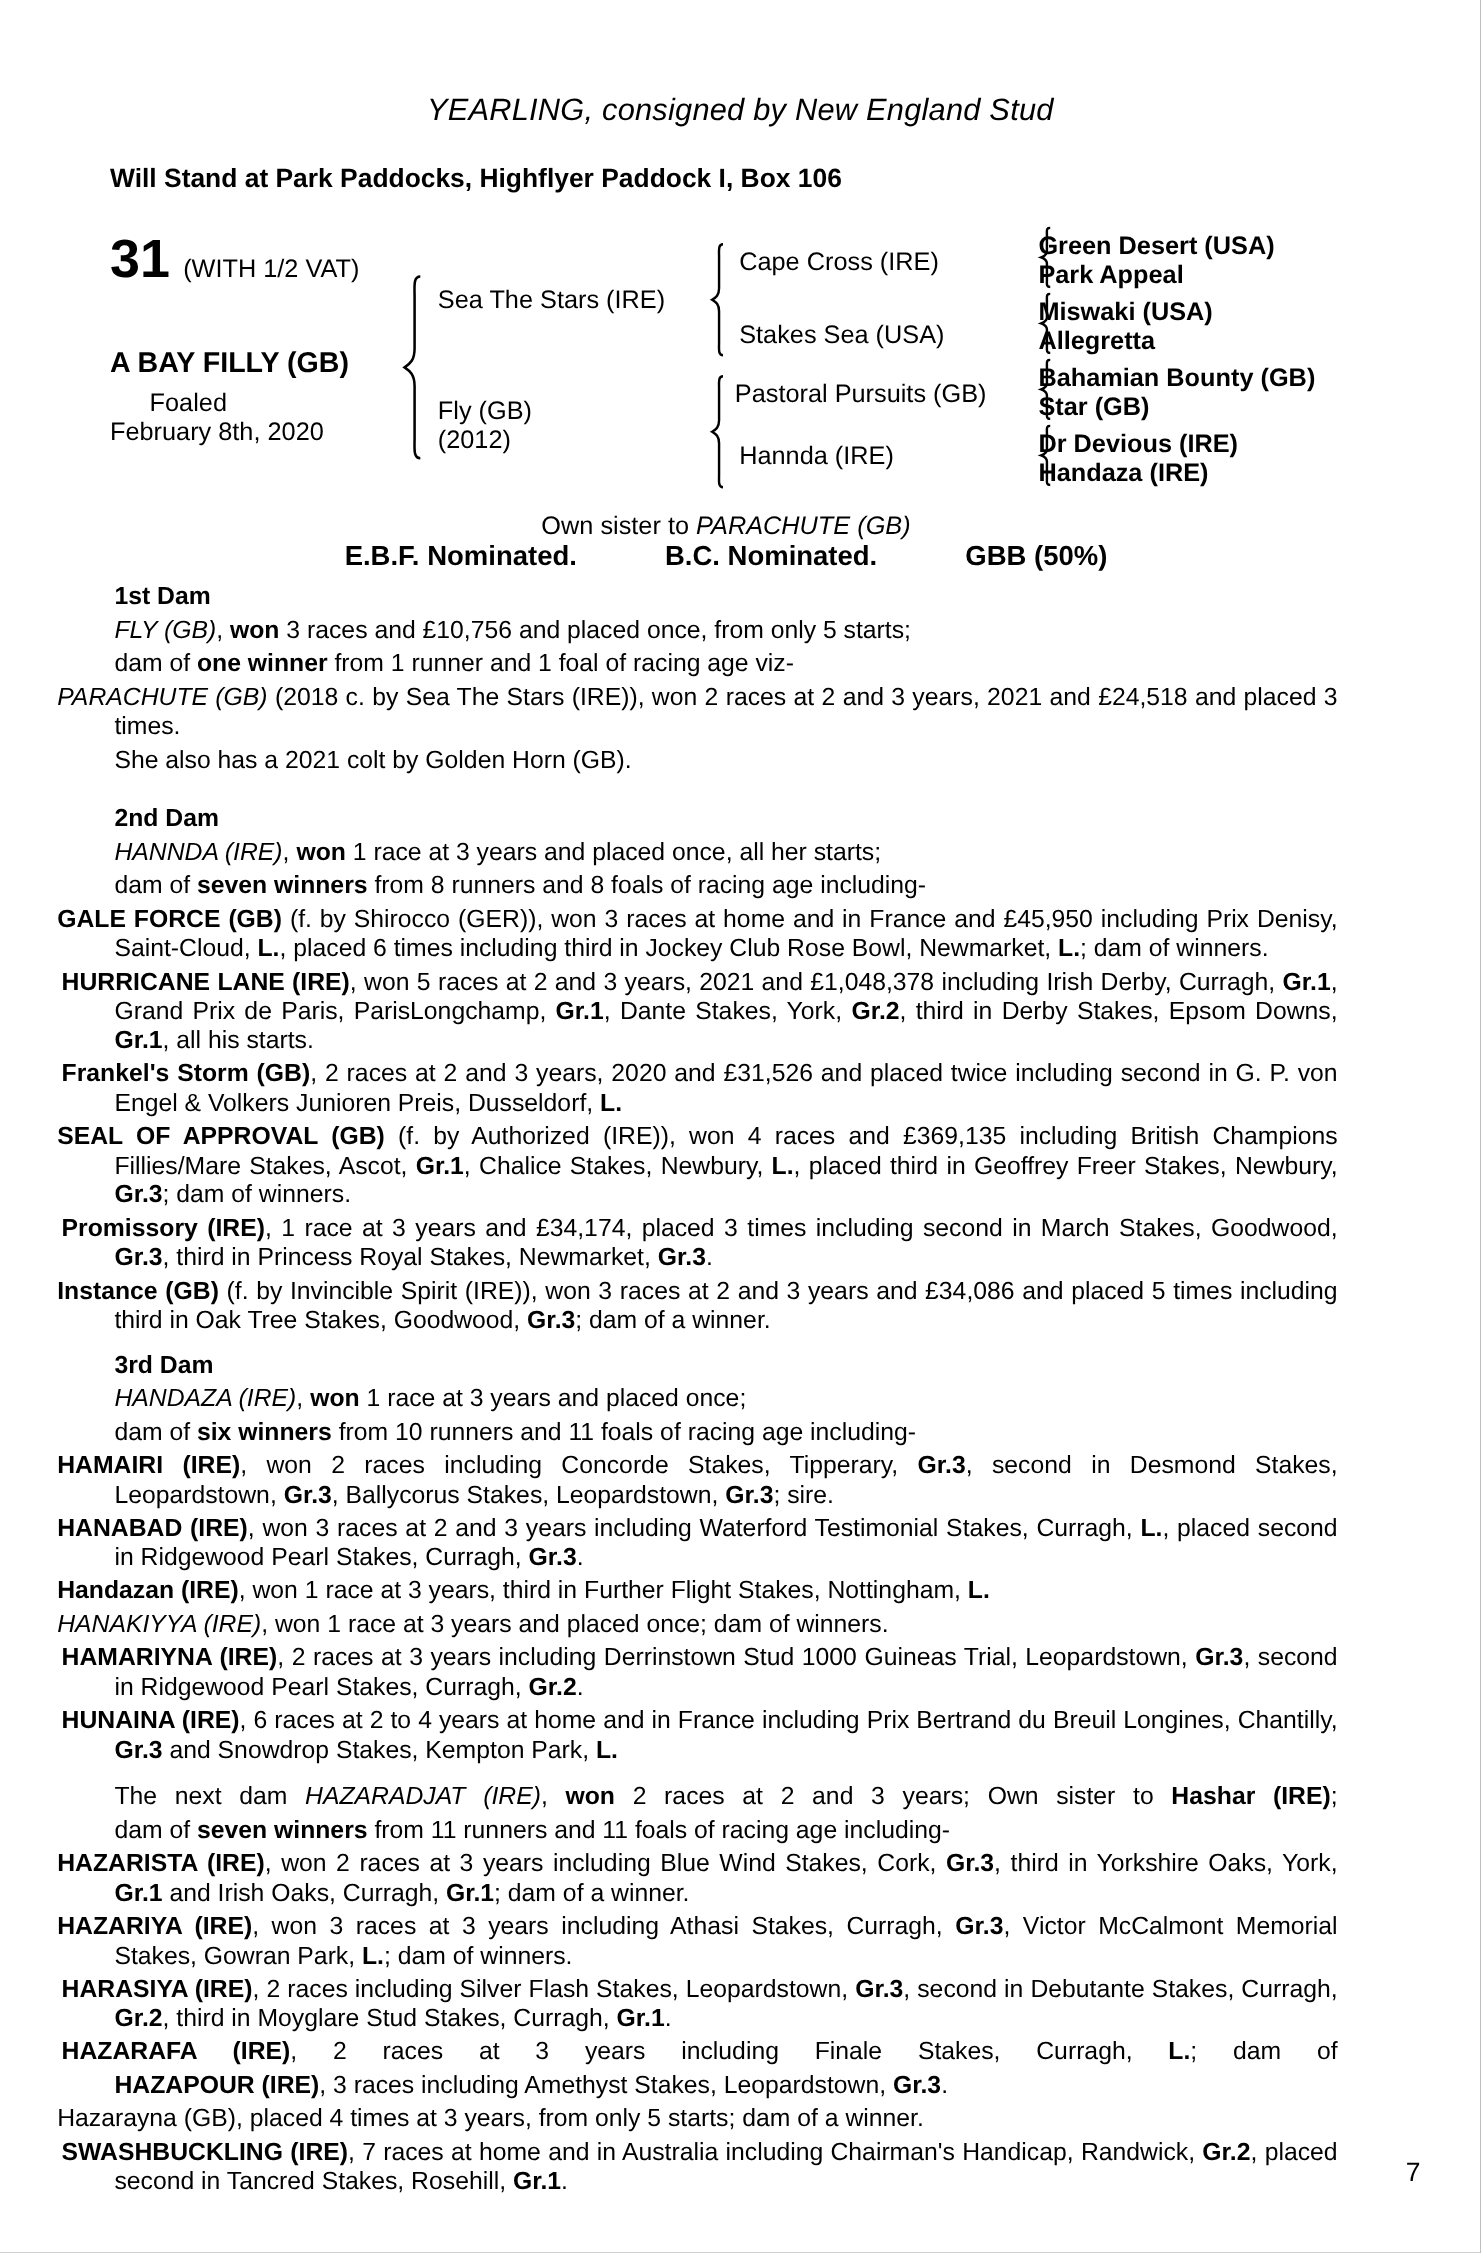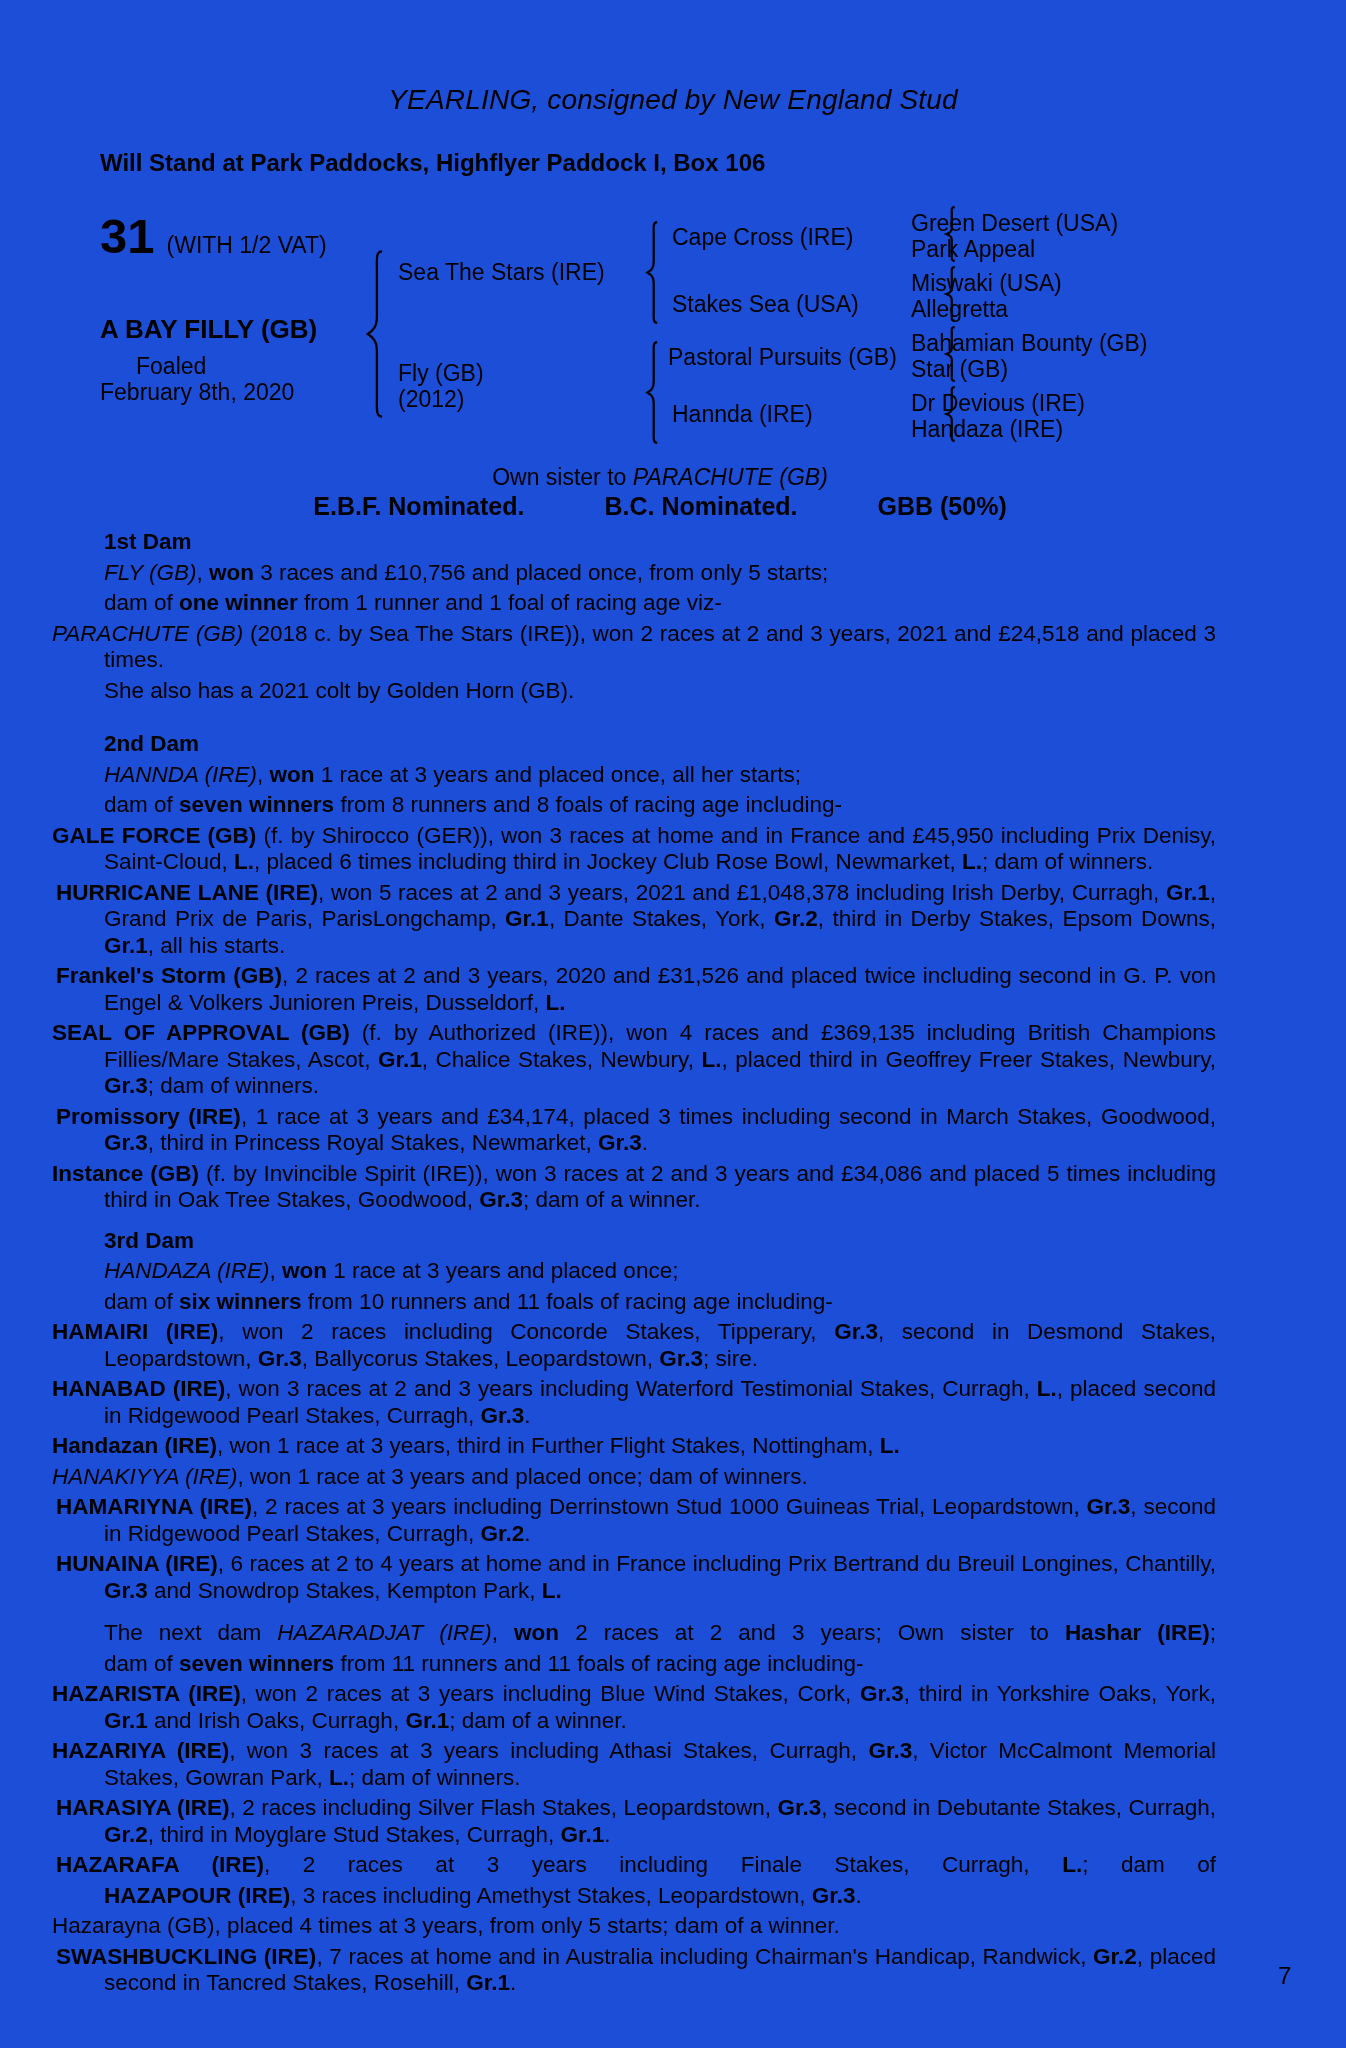--- a/index.html
+++ b/index.html
@@ -1,19 +1,19 @@
 <!DOCTYPE html>
 <html><head>
 <meta charset="utf-8">
 <style>
   html,body{margin:0;padding:0;background:#888;}
   .page{
     position:relative;
     width:1346px;height:2048px;
-    background:#1d4ed8;
+    background:#ffffff;
     color:#000;
     font-family:"Liberation Sans", sans-serif;
     overflow:hidden;
     margin:0 auto;
   }
   .abs{position:absolute;}
   .doc-title{
     top:84px;left:0;width:1346px;
     text-align:center;
     font-style:italic;
@@ -35,21 +35,21 @@
   .foaled-label{top:353px;left:100px;font-size:23px;margin-left:36px;}
   .foaled-date{top:379px;left:100px;font-size:23px;}
   .ped{font-size:23px;line-height:26px;white-space:nowrap;}
   .ped-sire{top:259px;left:398px;}
   .ped-dam{top:360px;left:398px;}
   .ped-dam-year{top:386px;left:398px;}
   .g3-0{top:224px;left:672px;}
   .g3-1{top:291px;left:672px;}
   .g3-2{top:344px;left:668px;}
   .g3-3{top:401px;left:672px;}
-  .g4{left:911px;}
+  .g4{left:944px;font-weight:bold;}
   .g4-0{top:210px;} .g4-1{top:236px;}
   .g4-2{top:270px;} .g4-3{top:296px;}
   .g4-4{top:330px;} .g4-5{top:356px;}
   .g4-6{top:390px;} .g4-7{top:416px;}
   .brace{position:absolute;}
   .brace svg{display:block;width:100%;height:100%;}
   .brace-main{left:360px;top:248px;width:26px;height:172px;}
   .brace-sire{left:642px;top:220px;width:18px;height:105px;}
   .brace-dam{left:642px;top:340px;width:18px;height:105px;}
   .brace-g4{left:942px;width:15px;height:56px;}

